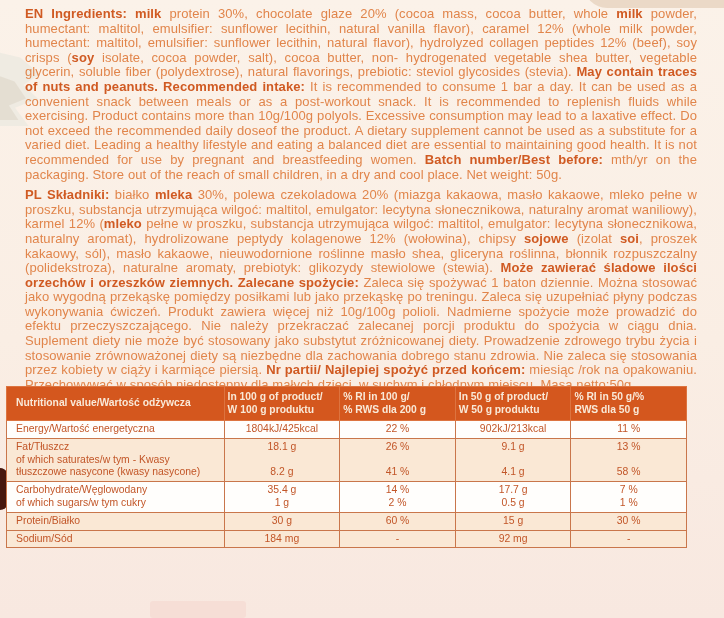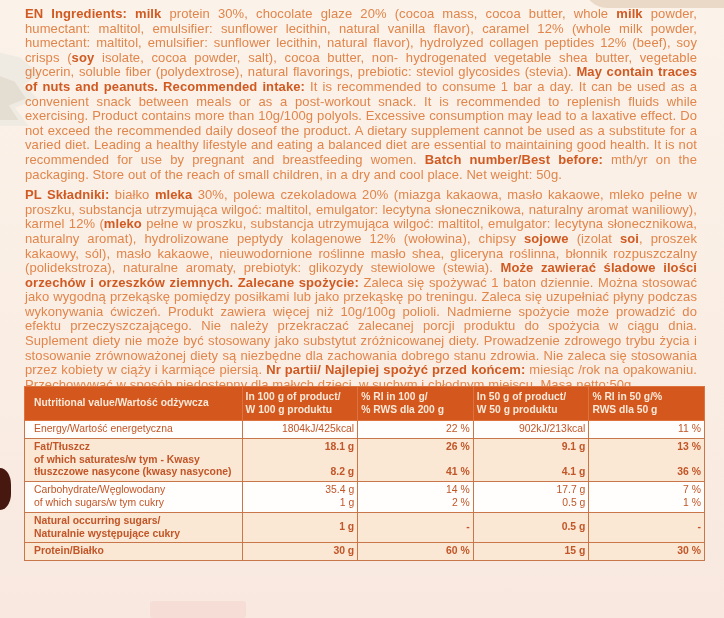--- a/index.html
+++ b/index.html
@@ -33,38 +33,38 @@
 
   .text-col{position:absolute;left:25px;top:7px;width:672px;}
   .para{
     text-align:justify;font-size:13px;line-height:14.6px;letter-spacing:.1px;
     color:var(--body-text);margin:0;
   }
   .para + .para{margin-top:6px;}
   .para .b{font-weight:bold;color:var(--bold-text);}
 
   table.nutrition{
-    position:absolute;left:24px;top:386px;width:681px;
+    position:absolute;left:6px;top:386px;width:681px;
     border-collapse:collapse;table-layout:fixed;
   }
   col.c1{width:32%;} col.c2,col.c3,col.c4,col.c5{width:17%;}
   .nutrition th,.nutrition td{border:1px solid var(--table-border);}
   .nutrition thead th{
     background:var(--accent);color:var(--header-text);
     font-size:10.3px;line-height:12.5px;font-weight:bold;
     padding:4px 3px;text-align:left;vertical-align:middle;
     border-color:#DD7440;
   }
   .nutrition thead th:first-child{text-align:left;padding-left:9px;}
   .nutrition td{
     font-size:10.4px;color:var(--table-text);
-    padding:2px 3px;vertical-align:middle;text-align:right;
+    padding:2px 3px;vertical-align:middle;text-align:center;
   }
   .nutrition td:first-child{text-align:left;padding-left:9px;}
-  .nutrition tr.peach td{background:var(--row-peach);font-weight:bold;}
+  .nutrition tr.peach td{background:var(--row-peach);}
   .nutrition tr.white td{background:var(--row-white);}
   .cl{line-height:12.8px;min-height:12.8px;}
   .hl{line-height:12.5px;}
 </style>
 </head>
 <body>
 
 <div class="crumple"></div>
 <div class="crumple-shadow"></div>
 <div class="tan-corner"></div>
@@ -142,21 +142,21 @@
           <div class="cl">41 %</div>
         </td>
         <td>
           <div class="cl">9.1 g</div>
           <div class="cl">&nbsp;</div>
           <div class="cl">4.1 g</div>
         </td>
         <td>
           <div class="cl">13 %</div>
           <div class="cl">&nbsp;</div>
-          <div class="cl">36 %</div>
+          <div class="cl">58 %</div>
         </td>
       </tr>
       <tr class="white">
         <td>
           <div class="cl">Carbohydrate/Węglowodany</div>
           <div class="cl">of which sugars/w tym cukry</div>
         </td>
         <td>
           <div class="cl">35.4 g</div>
           <div class="cl">1 g</div>
@@ -169,47 +169,46 @@
           <div class="cl">17.7 g</div>
           <div class="cl">0.5 g</div>
         </td>
         <td>
           <div class="cl">7 %</div>
           <div class="cl">1 %</div>
         </td>
       </tr>
       <tr class="peach">
         <td>
-          <div class="cl">Natural occurring sugars/</div>
-          <div class="cl">Naturalnie występujące cukry</div>
-        </td>
-        <td>
-          <div class="cl">1 g</div>
+          <div class="cl">Protein/Białko</div>
+        </td>
+        <td>
+          <div class="cl">30 g</div>
+        </td>
+        <td>
+          <div class="cl">60 %</div>
+        </td>
+        <td>
+          <div class="cl">15 g</div>
+        </td>
+        <td>
+          <div class="cl">30 %</div>
+        </td>
+      </tr>
+      <tr class="peach">
+        <td>
+          <div class="cl">Sodium/Sód</div>
+        </td>
+        <td>
+          <div class="cl">184 mg</div>
         </td>
         <td>
           <div class="cl">-</div>
         </td>
         <td>
-          <div class="cl">0.5 g</div>
+          <div class="cl">92 mg</div>
         </td>
         <td>
           <div class="cl">-</div>
-        </td>
-      </tr>
-      <tr class="peach">
-        <td>
-          <div class="cl">Protein/Białko</div>
-        </td>
-        <td>
-          <div class="cl">30 g</div>
-        </td>
-        <td>
-          <div class="cl">60 %</div>
-        </td>
-        <td>
-          <div class="cl">15 g</div>
-        </td>
-        <td>
-          <div class="cl">30 %</div>
         </td>
       </tr>
     </tbody>
 </table>
 
 </body></html>

